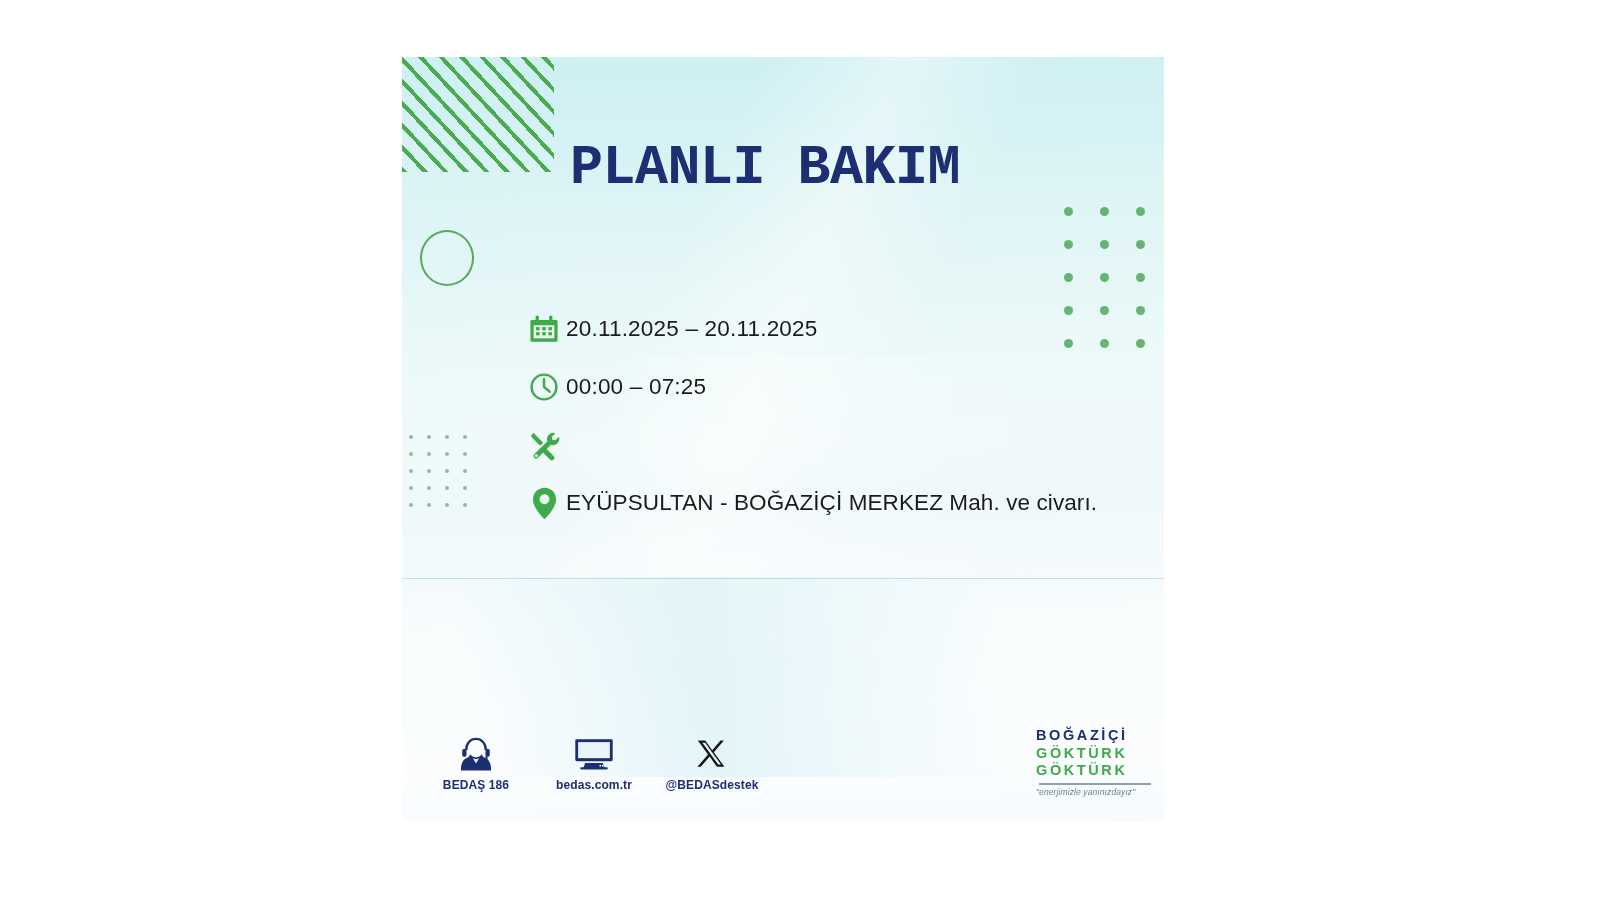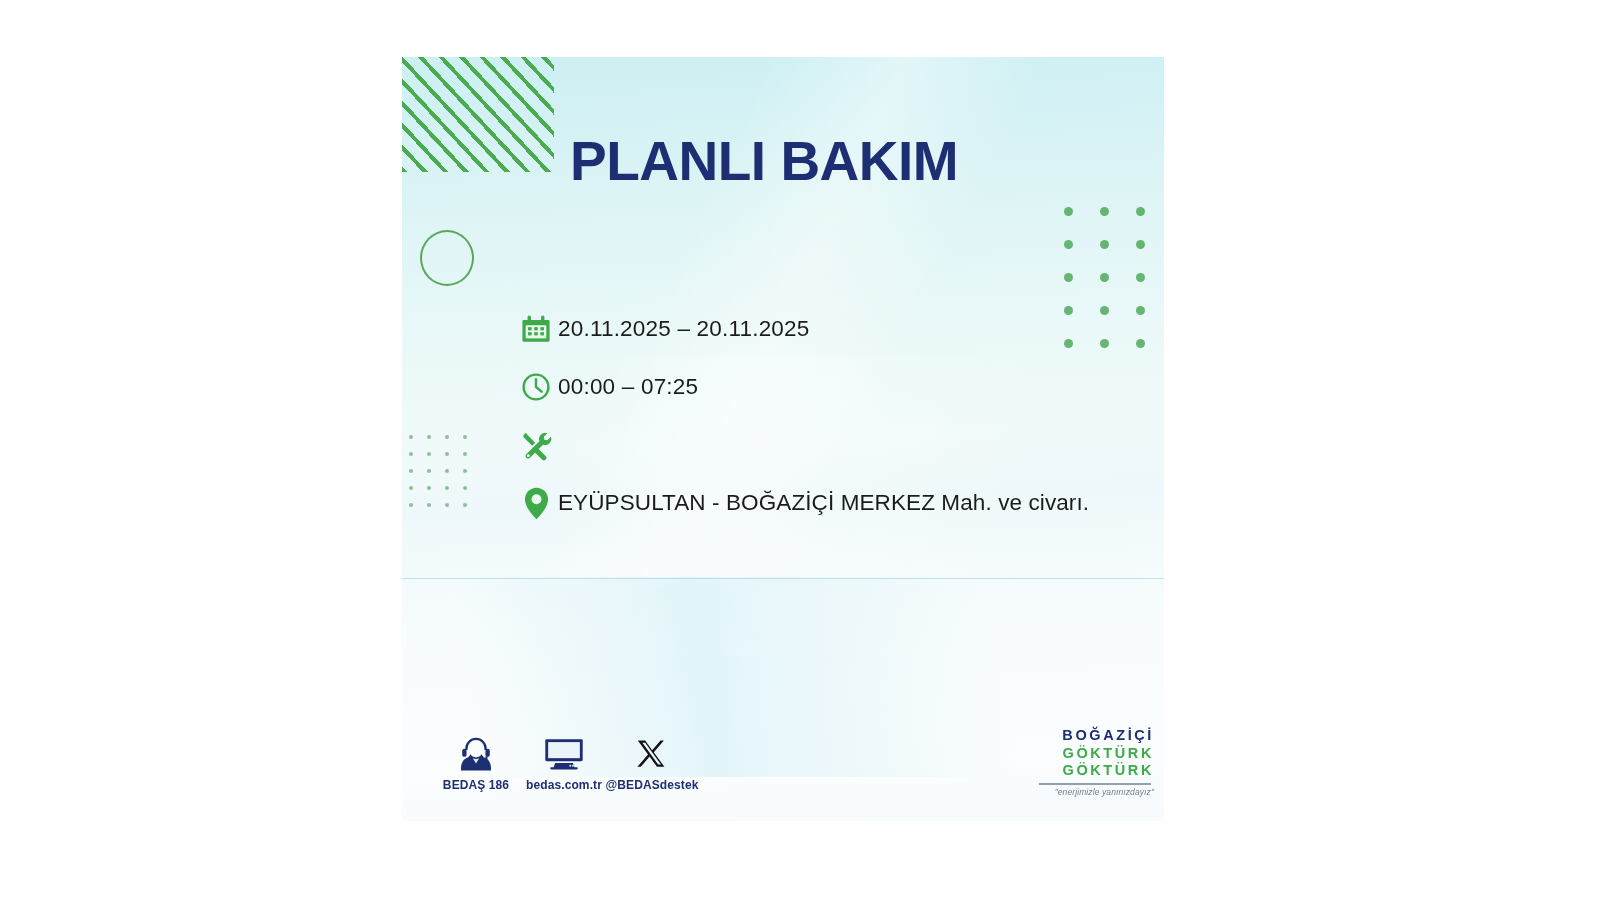--- a/index.html
+++ b/index.html
@@ -124,22 +124,23 @@
   #dots-left span {
     width: 4px; height: 4px; border-radius: 50%;
     background: #4d9c57;
     opacity: .62;
   }
 
   
   #title-block {
     position: absolute;
     left: 168px;
-    top: 77px;
+    top: 84px;
     width: 570px;
+    font-family: Liberation Mono, monospace;
   }
   #title-main {
     font-size: 55px;
     font-weight: 700;
     letter-spacing: -0.5px;
     color: #1d2f72;
     line-height: 1.0;
     white-space: nowrap;
   }
   #title-sub {
@@ -148,21 +149,21 @@
     font-weight: 400;
     letter-spacing: 0.3px;
     color: #1d2f72;
     line-height: 1.05;
     white-space: nowrap;
   }
 
   
   #details {
     position: absolute;
-    left: 112px;
+    left: 120px;
     top: 243px;
     width: 630px;
   }
   .row {
     display: flex;
     align-items: center;
     min-height: 58px;
   }
   .row-icon {
     width: 44px;
@@ -179,20 +180,21 @@
   }
   .row-date .row-text,
   .row-time .row-text { letter-spacing: 0.2px; }
 
   
   #footer-contacts {
     position: absolute;
     left: 30px;
     top: 672px;
     display: flex;
+    gap: 30px;
   }
   .contact {
     width: 88px;
     display: flex;
     flex-direction: column;
     align-items: center;
   }
   .contact-glyph {
     height: 42px;
     display: flex;
@@ -207,21 +209,21 @@
     white-space: nowrap;
     letter-spacing: .1px;
   }
 
   
   #brand {
     position: absolute;
     left: 634px;
     top: 670px;
     width: 118px;
-    text-align: right;
+    text-align: left;
   }
   .brand-line {
     font-size: 14.5px;
     font-weight: 700;
     letter-spacing: 2.6px;
     line-height: 1.22;
     white-space: nowrap;
   }
   #brand-l1 { color: #1d2f72; }
   #brand-l2 { color: #3faa4a; }

